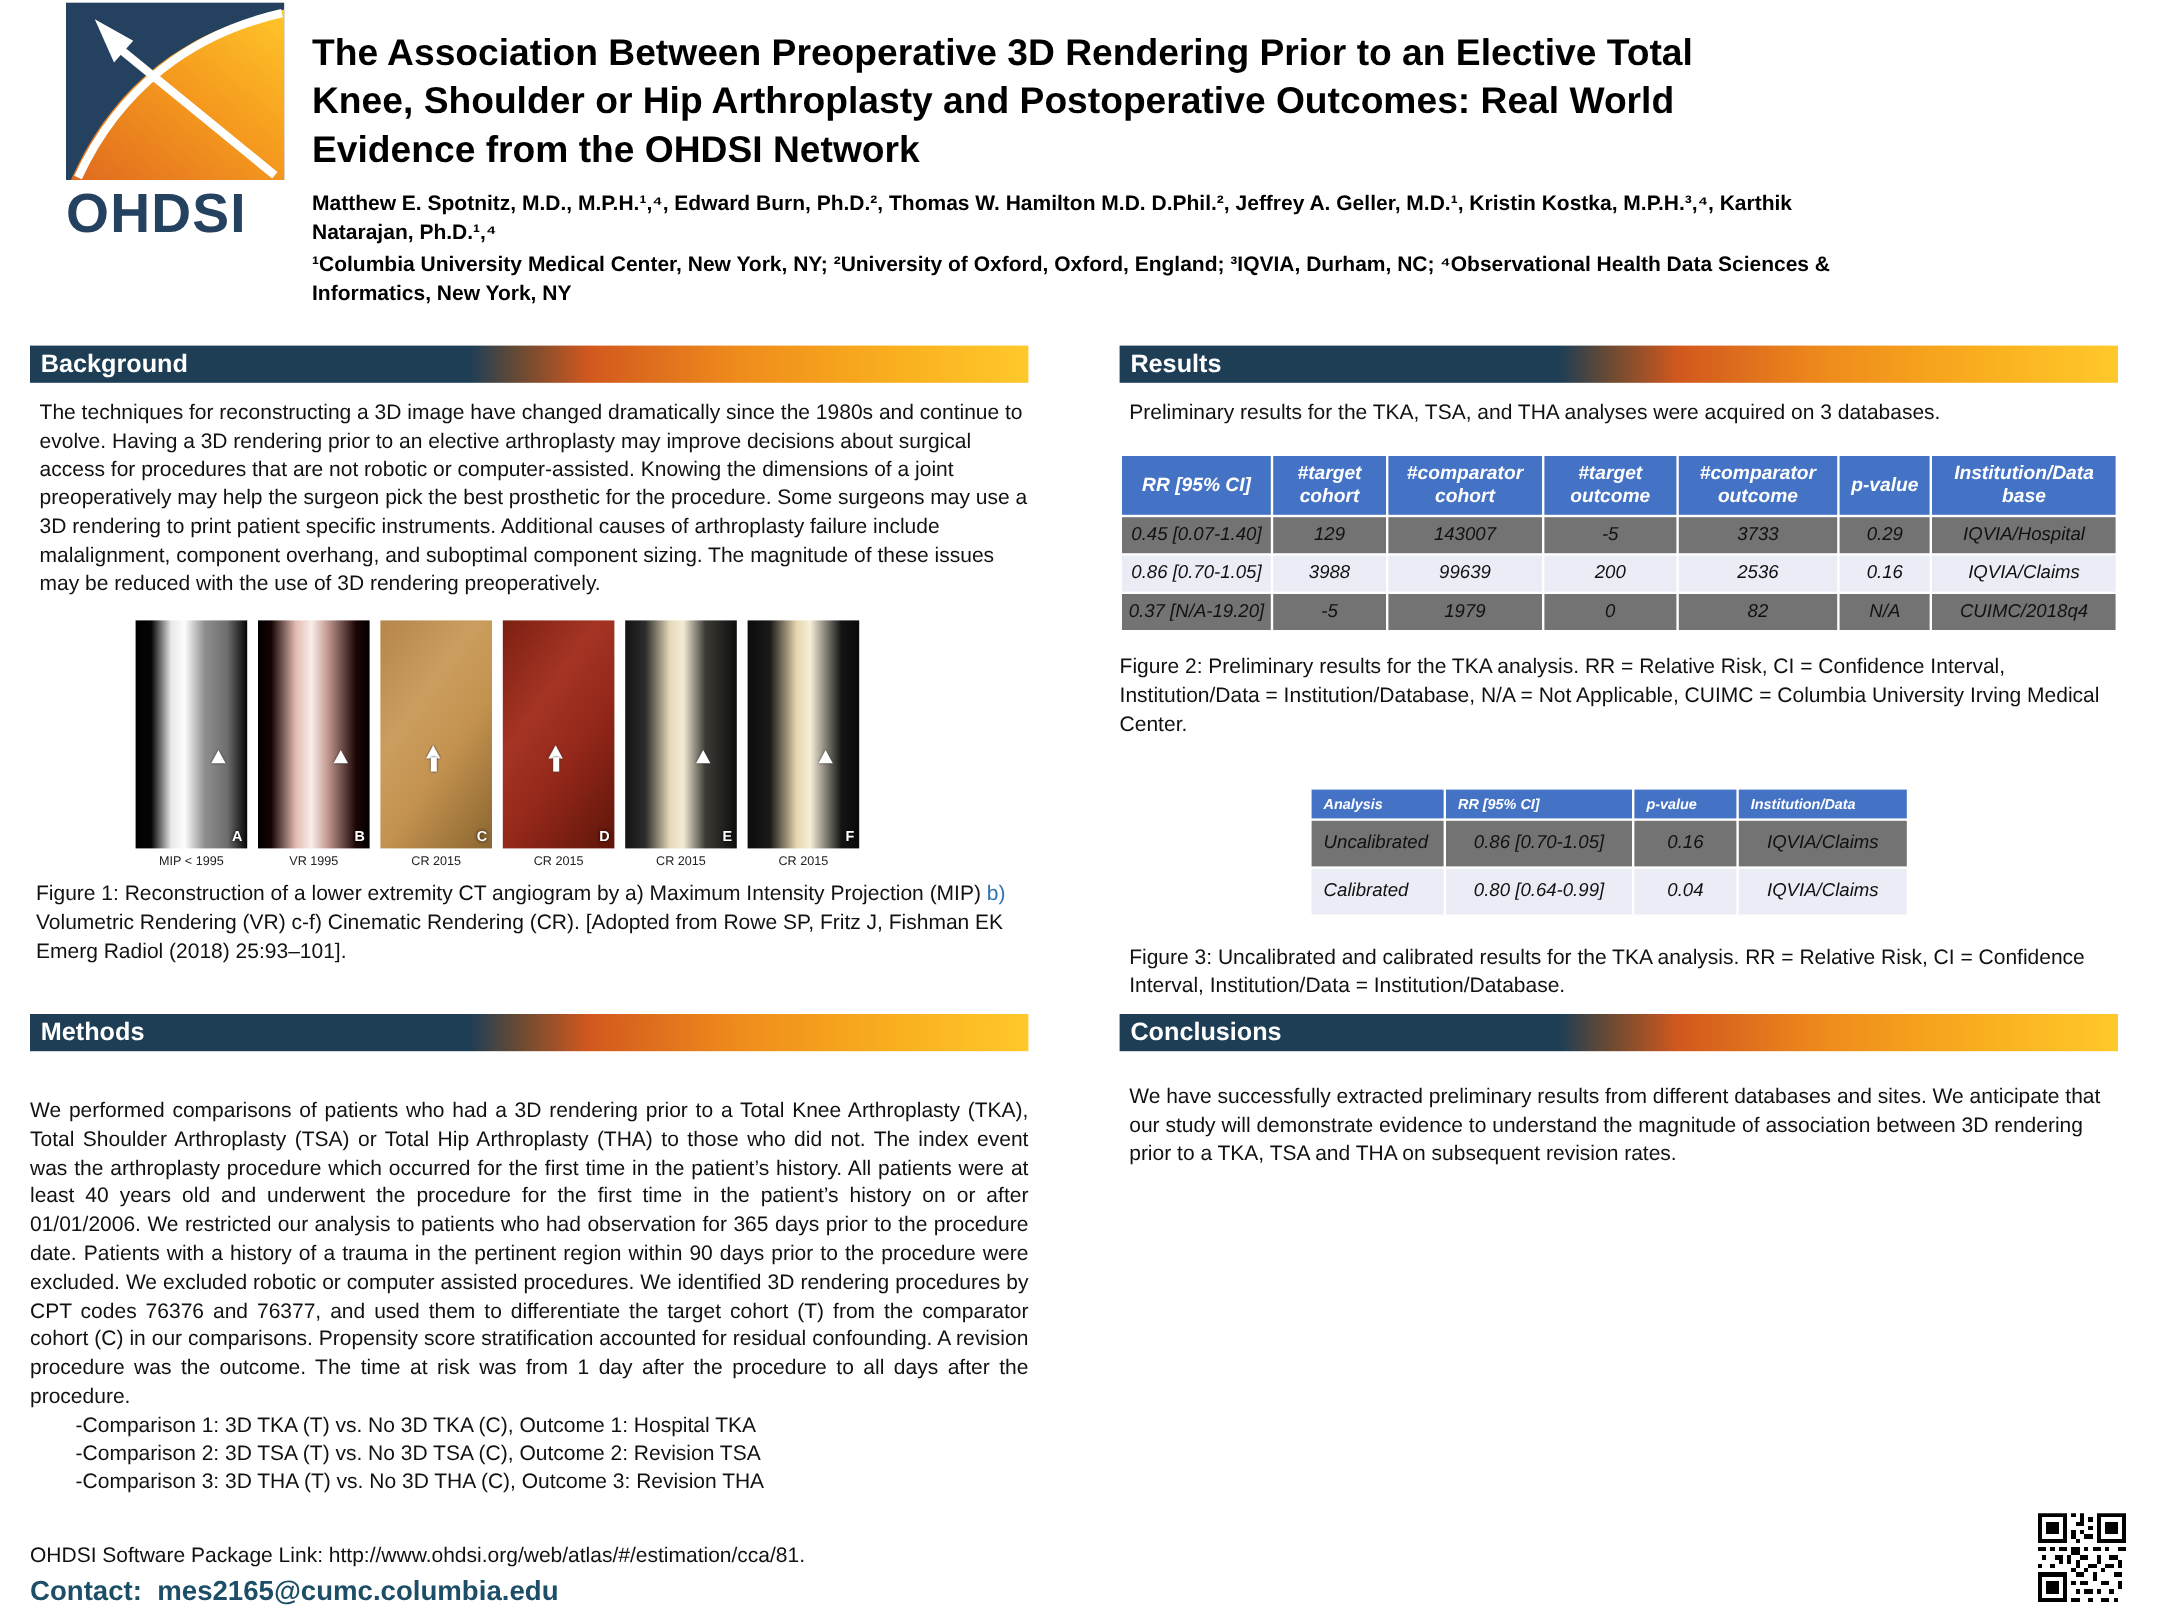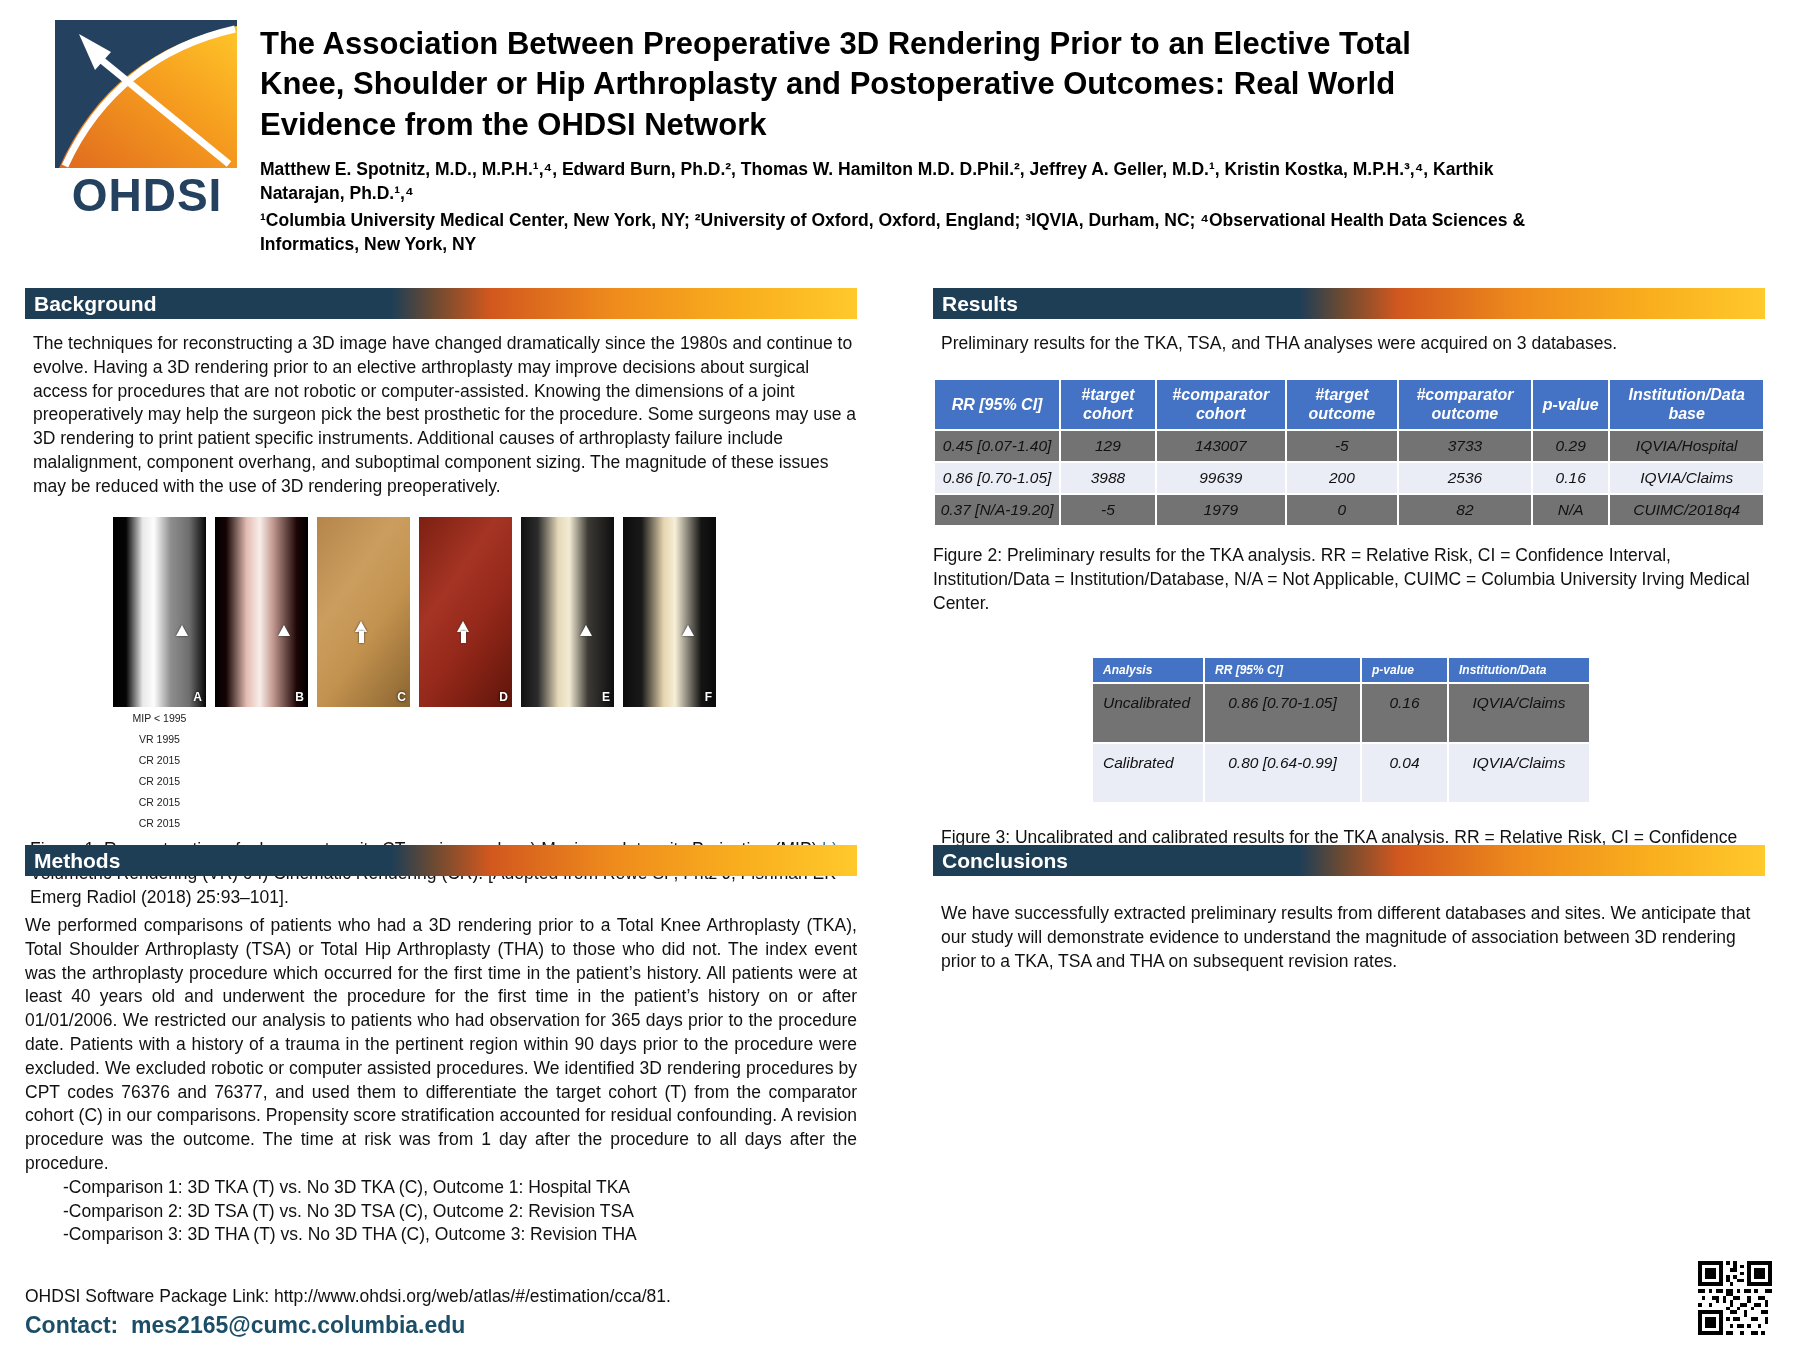--- a/index.html
+++ b/index.html
@@ -2,21 +2,21 @@
 <html><head>
 <meta charset="utf-8">
 <style>
   html,body{margin:0;padding:0;}
   body{
     width:1800px;height:1350px;position:relative;background:#ffffff;
     font-family:"Liberation Sans","DejaVu Sans",sans-serif;color:#111;
     overflow:hidden;
   }
   
-  .logo{position:absolute;left:55px;top:20px;width:184px;text-align:center;}
+  .logo{position:absolute;left:55px;top:2px;width:184px;}
   .logo-mark{display:block;width:182px;height:148px;}
   .logo-word{margin-top:4px;font-size:46px;font-weight:800;color:#24425F;letter-spacing:1px;line-height:1;}
   .title-block{position:absolute;left:260px;top:24px;width:1295px;}
   .poster-title{margin:0;font-size:31px;font-weight:bold;line-height:1.3;color:#000;}
   .poster-title span{display:block;}
   .authors{margin-top:12px;font-size:17.5px;font-weight:bold;line-height:1.4;color:#000;}
   .affiliations{margin-top:2px;font-size:17.5px;font-weight:bold;line-height:1.4;color:#000;}
 
   
   .col{position:absolute;top:288px;width:832px;}
@@ -43,35 +43,35 @@
   .panel{position:relative;width:93px;height:190px;}
   .panel .letter{position:absolute;right:4px;bottom:3px;color:#fff;font-size:12px;font-weight:bold;text-shadow:0 0 3px #000;}
   .marker-tri{position:absolute;width:0;height:0;border-left:6px solid transparent;border-right:6px solid transparent;border-bottom:11px solid #fff;filter:drop-shadow(0 0 1px #333);}
   .marker-stem{position:absolute;width:5px;height:12px;background:#fff;filter:drop-shadow(0 0 1px #333);}
   .p-a{background:linear-gradient(to right,#000 0%,#050505 14%,#e9e9e9 32%,#fdfdfd 44%,#8e8e8e 62%,#6e6e6e 82%,#050505 100%);}
   .p-b{background:linear-gradient(to right,#000 0%,#160404 12%,#e3bcb2 34%,#f8eeea 48%,#c49b92 62%,#1c0505 88%,#000 100%);}
   .p-c{background:linear-gradient(125deg,#b5854a 0%,#cb9e5f 35%,#c3924f 60%,#8a6530 100%);}
   .p-d{background:linear-gradient(125deg,#7c2012 0%,#a53424 35%,#94281a 60%,#5f150a 100%);}
   .p-e{background:linear-gradient(to right,#121212 0%,#2c2c2c 18%,#e6d9ba 40%,#f2ebd4 52%,#3c3a35 72%,#0e0e0e 100%);}
   .p-f{background:linear-gradient(to right,#0c0c0c 0%,#191919 20%,#e7d6b0 44%,#f6eed8 56%,#141414 84%,#0a0a0a 100%);}
-  .fig1-sublabels{display:flex;gap:9px;margin-top:5px;flex-direction:column;}
+  .fig1-sublabels{display:flex;gap:9px;margin-top:5px;}
   .fig1-sublabels div{width:93px;text-align:center;font-size:10.5px;color:#222;}
   .fig-caption{font-size:17.5px;line-height:1.37;margin-top:9px;padding-left:5px;}
   .blue-b{color:#2E74B5;}
 
   
   table{border-collapse:separate;border-spacing:2px;background:#fff;font-style:italic;}
   th{background:#4472C4;color:#fff;font-weight:bold;font-size:16px;line-height:1.22;padding:5px 4px;text-align:center;vertical-align:middle;}
   td{font-size:15.5px;padding:6px 4px;text-align:center;vertical-align:middle;}
   tr.row-dark td{background:#737373;}
   tr.row-light td{background:#EAECF6;}
   .table1{width:832px;table-layout:fixed;margin-top:22px;}
   .table2{width:490px;table-layout:fixed;margin:40px 0 0 158px;}
   .table2 th{text-align:left;padding-left:10px;font-size:12px;margin-left:24px;}
-  .table2 td{padding:10px 4px 30px 4px;font-size:15.5px;}
+  .table2 td{padding:10px 4px 10px 4px;font-size:15.5px;}
   .table2 td.first{text-align:left;padding-left:10px;}
   .caption-right{font-size:17.5px;line-height:1.37;margin-top:17px;}
 
   
   .contact{position:absolute;left:25px;top:1312px;font-size:23px;color:#1D4E68;font-weight:bold;}
   .qr{position:absolute;left:1698px;top:1261px;width:74px;height:74px;}
 </style>
 </head>
 <body>
 

